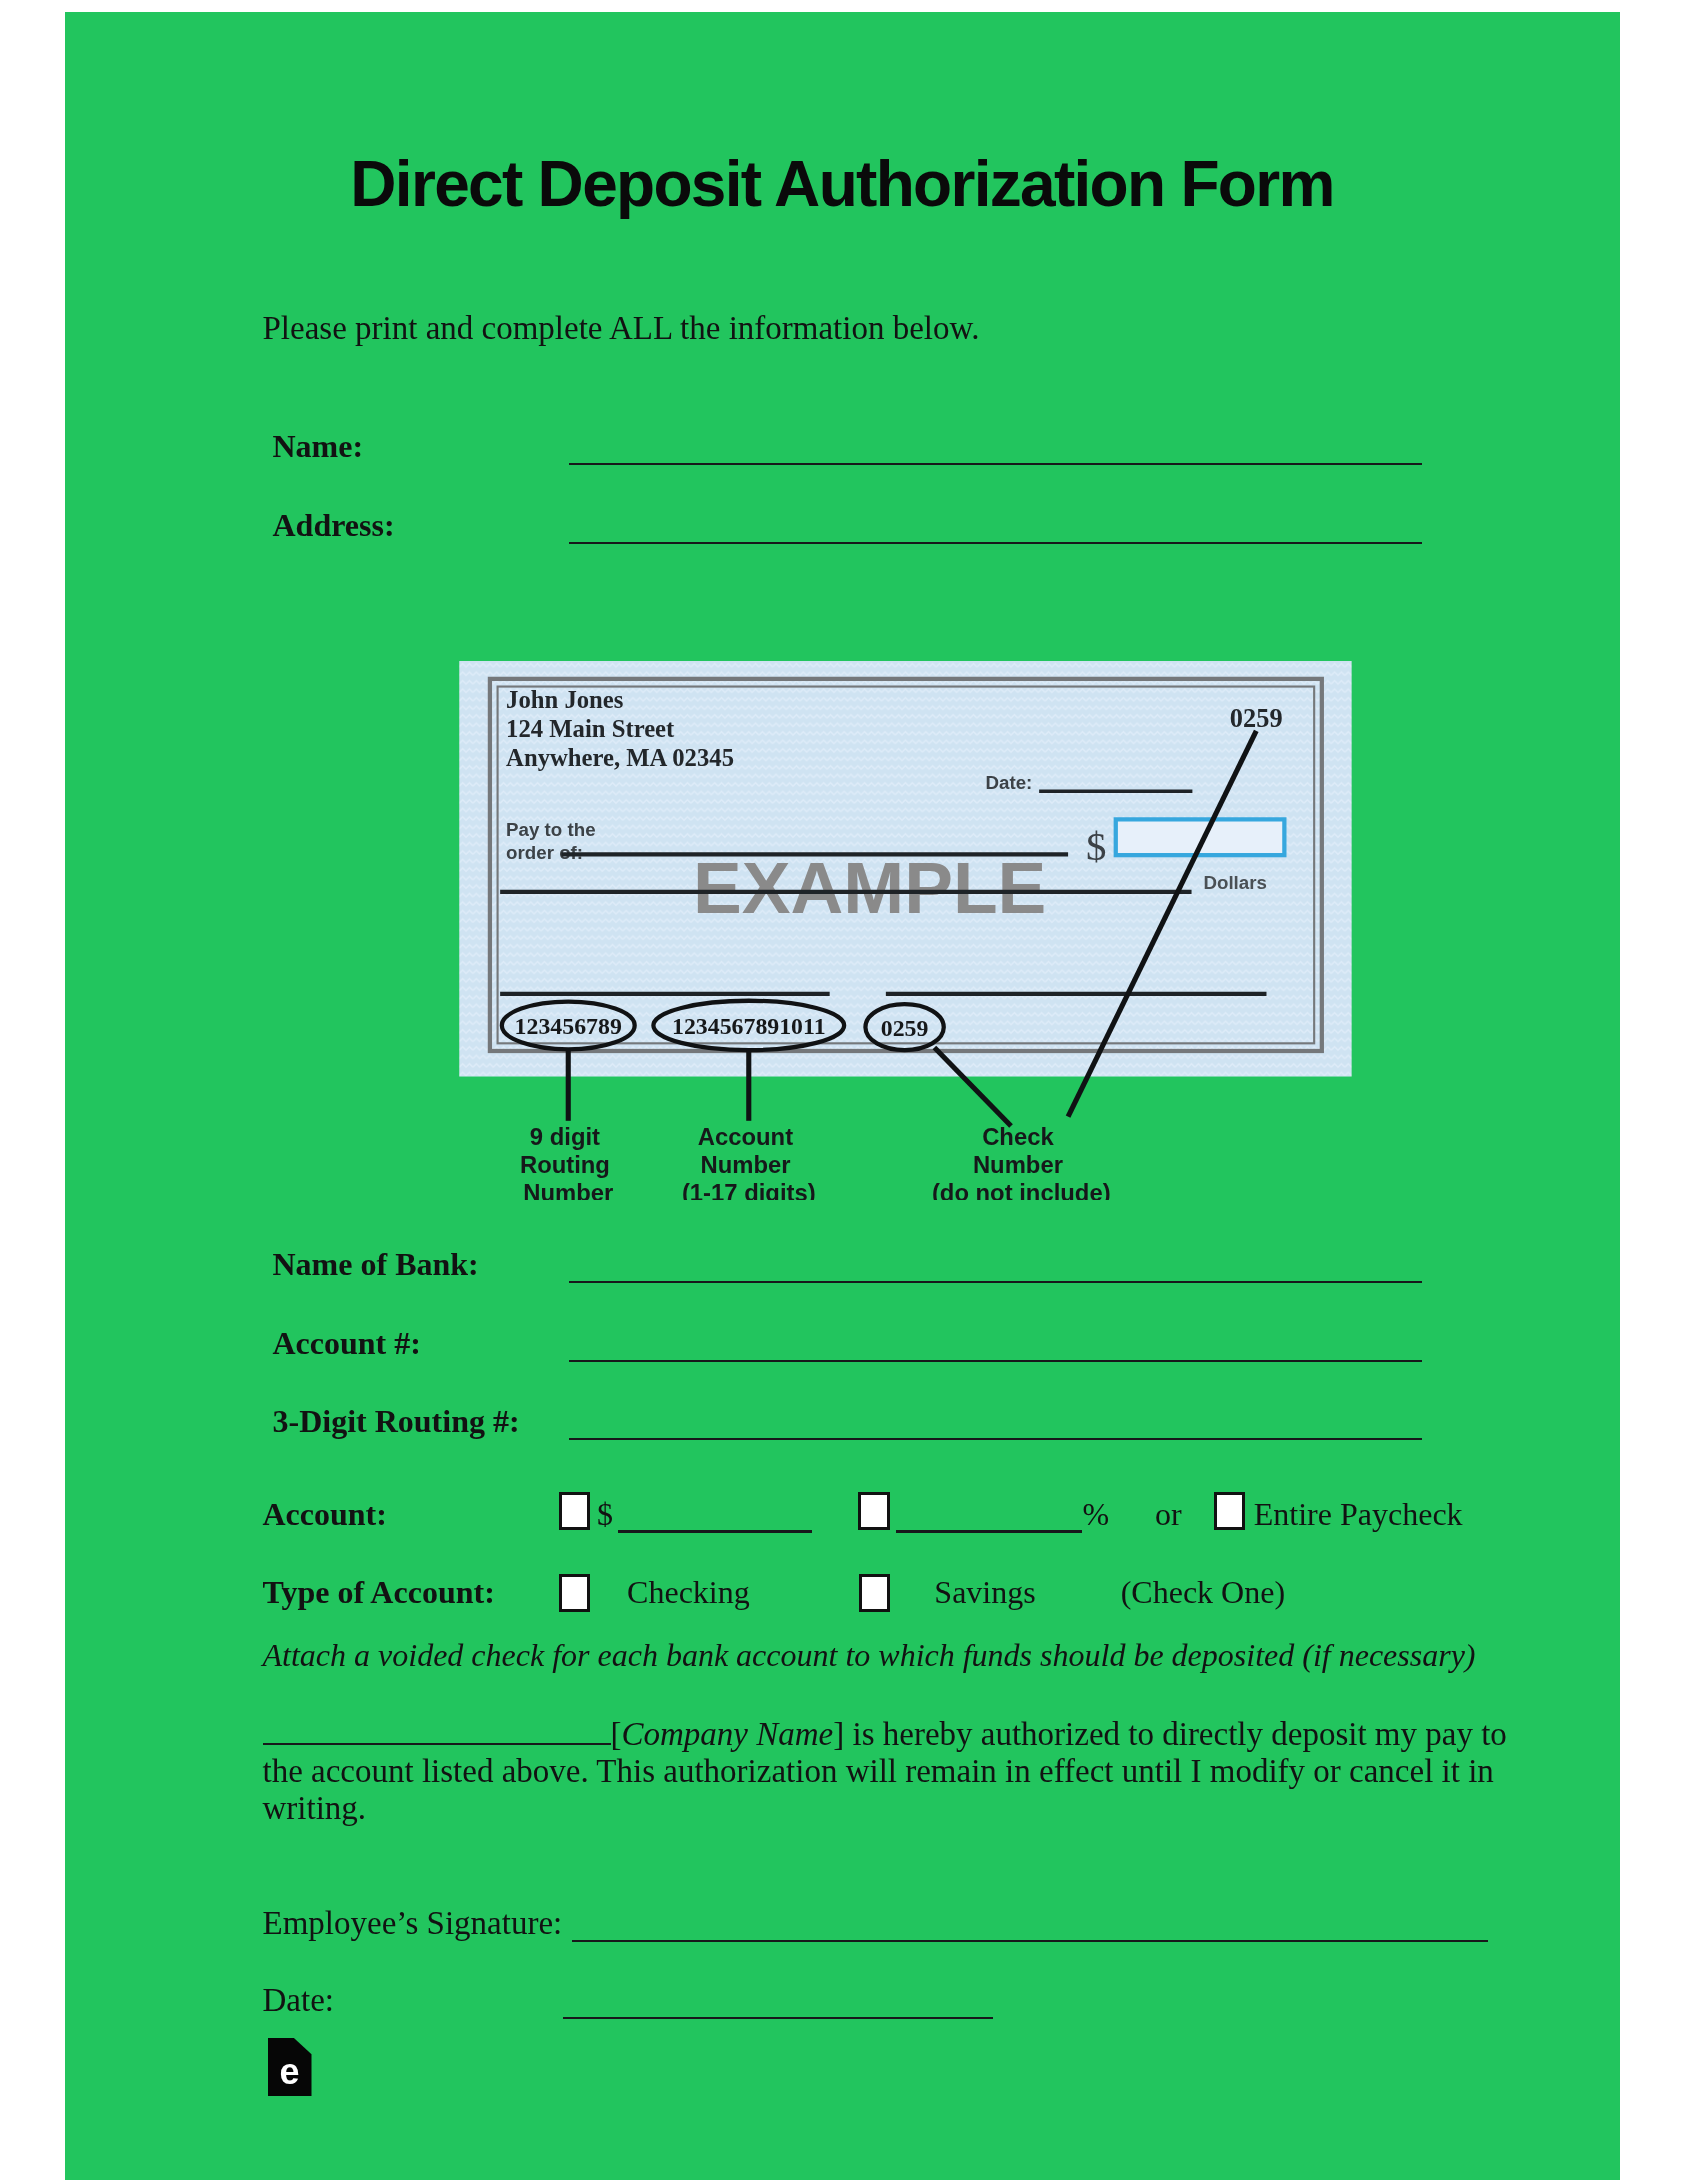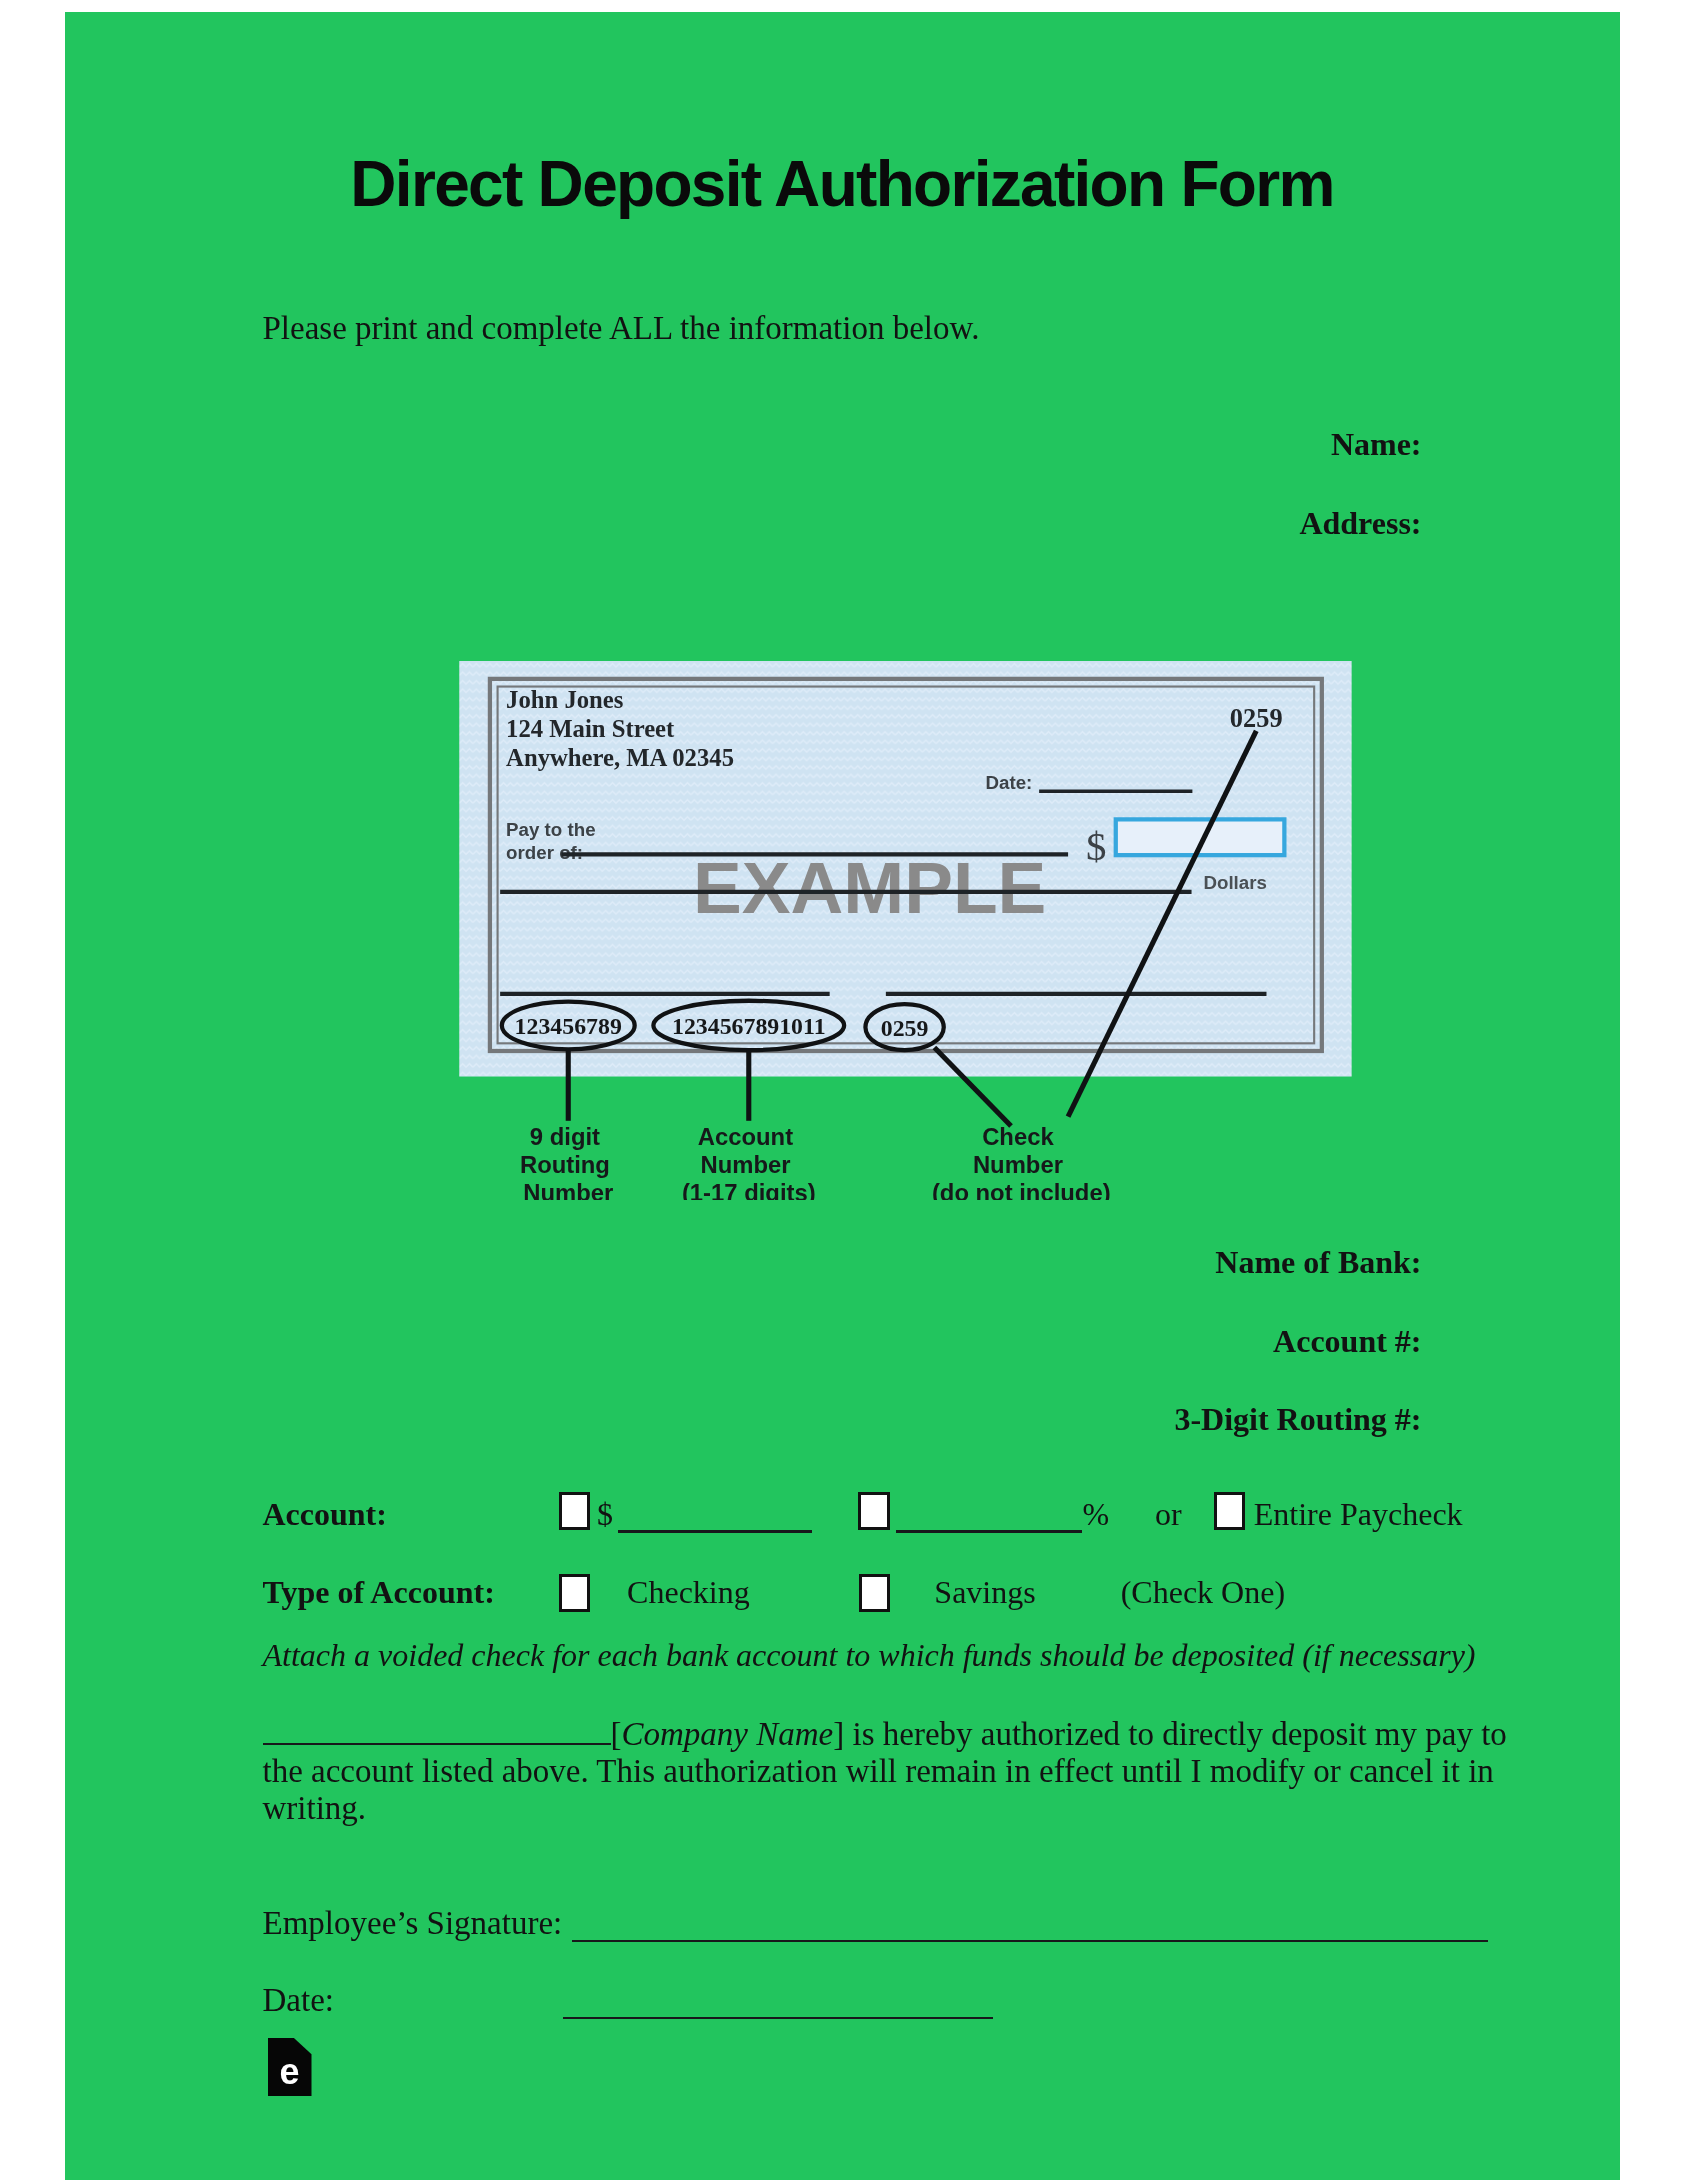--- a/index.html
+++ b/index.html
@@ -7,21 +7,21 @@
     position:relative;width:1555px;height:2181px;margin:12px auto;
     background:#22c55e;color:#121212;
     font-family:"Liberation Serif",serif;overflow:hidden;
   }
   .title{
     position:absolute;top:135px;left:0;right:0;text-align:center;
     font-family:"Liberation Sans",sans-serif;font-weight:bold;
     font-size:64px;letter-spacing:-1.7px;color:#0a0a0a;
   }
   .intro{position:absolute;top:298px;left:198px;font-size:33px;}
-  .frow{position:absolute;left:208px;right:198px;display:flex;align-items:flex-end;flex-direction:column;}
+  .frow{position:absolute;left:208px;right:198px;display:flex;align-items:flex-end;}
   .frow .lbl{font-size:32px;font-weight:bold;flex:0 0 296px;}
   .frow .fill-line{flex:1;border-bottom:2.6px solid #17191b;height:37px;}
   .r-name{top:414px;}  .r-addr{top:493px;justify-content:flex-end;}  .r-city{top:573px;}
   .r-bank{top:1232px;} .r-acct{top:1311px;} .r-rout{top:1389px;}
   .check-figure{position:absolute;left:394px;top:649px;width:898px;height:539px;}
   .cbx{
     display:inline-block;width:25.6px;height:32px;border:3.4px solid #111;
     background:#fff;flex:0 0 auto;margin-bottom:2.6px;
   }
   .amount-row{position:absolute;left:198px;top:1480px;right:102px;display:flex;align-items:flex-end;font-size:32px;}

